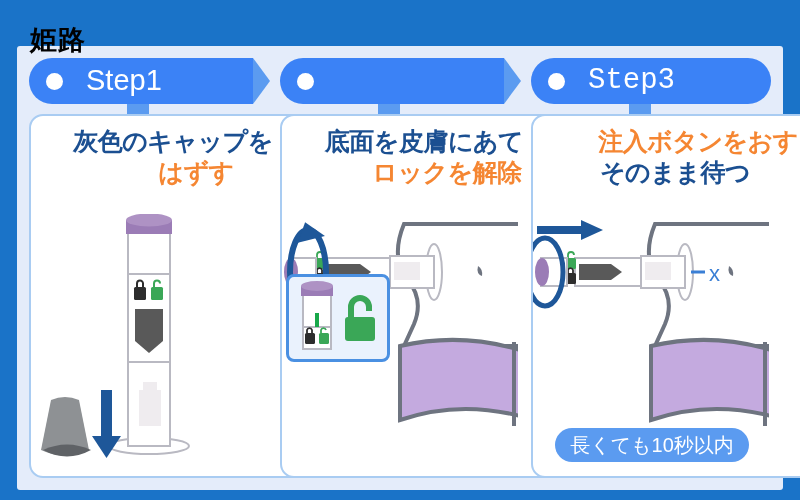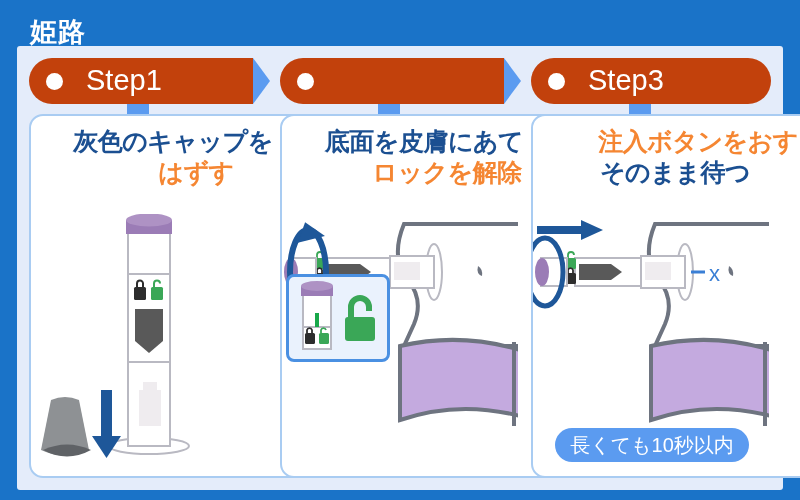--- a/index.html
+++ b/index.html
@@ -10,25 +10,25 @@
   }
   #root {
     position: relative;
     width: 800px; height: 500px;
     background: #1a73c8;
   }
 
   
   #title-tab {
     position: absolute;
-    left: 18px; top: 10px;
+    left: 18px; top: 18px;
     height: 44px;
     display: flex; align-items: center;
     padding: 0 14px 0 12px;
-    color: #ffffff;
+    color: #000000;
     font-size: 27px;
     font-weight: bold;
     letter-spacing: 1px;
     z-index: 5;
     line-height: 1;
   }
 
   
   #panel {
     position: absolute;
@@ -46,21 +46,21 @@
     height: 420px;
   }
   #col-0 { left: 12px; }
   #col-1 { left: 263px; }
   #col-2 { left: 514px; }
 
   
   .step-pill {
     position: relative;
     height: 46px;
-    background: #c2410c;
+    background: #3b82f6;
     display: flex;
     align-items: center;
     color: #ffffff;
     font-size: 29px;
     font-weight: 400;
   }
   .step-pill.arrow {
     border-radius: 23px 0 0 23px;
     width: 224px;
   }
@@ -69,20 +69,21 @@
     position: absolute;
     left: 224px; top: 0;
     width: 0; height: 0;
     border-top: 23px solid transparent;
     border-bottom: 23px solid transparent;
     border-left: 17px solid #5b9bf0;
   }
   .step-pill.plain {
     border-radius: 23px;
     width: 240px;
+    font-family: Liberation Mono, monospace;
   }
   .bullet {
     width: 17px; height: 17px;
     border-radius: 50%;
     background: #ffffff;
     margin-left: 17px;
     flex: none;
   }
   .step-label {
     margin-left: 23px;

